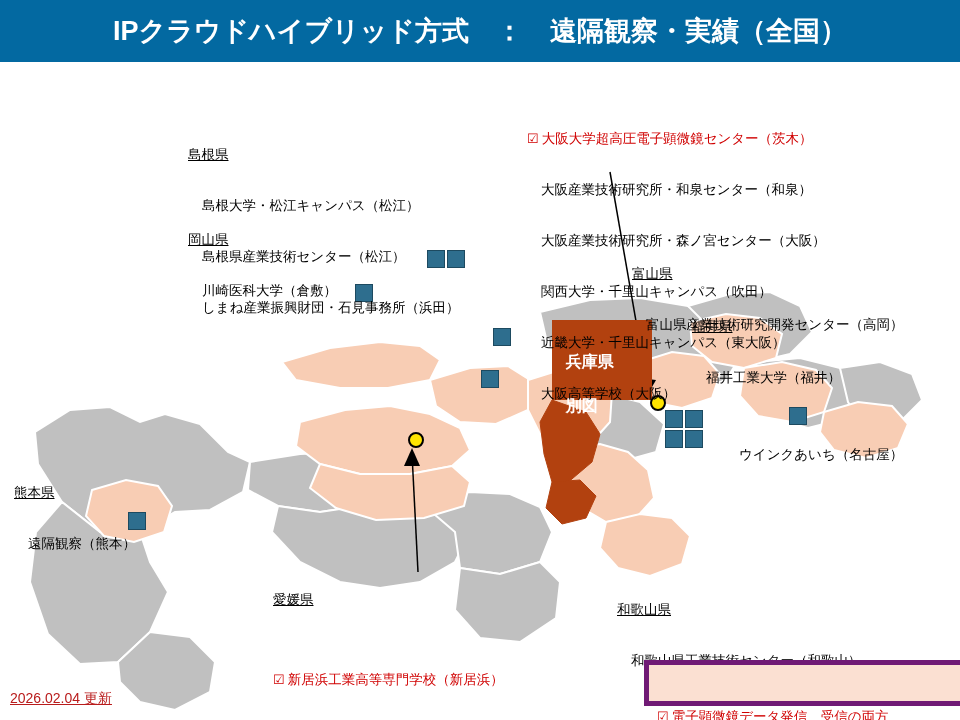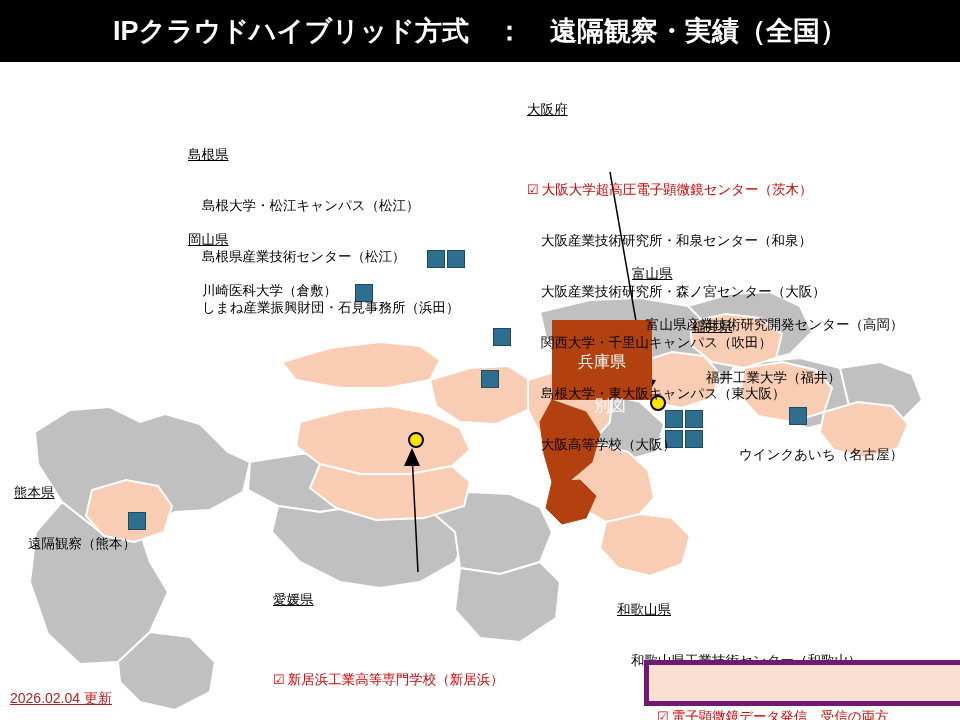--- a/index.html
+++ b/index.html
@@ -13,21 +13,21 @@
     position: relative;
     overflow: hidden;
     font-family: "Liberation Sans", sans-serif;
   }
 
   
   #header {
     position: absolute;
     left: 0; top: 0;
     width: 960px; height: 62px;
-    background: #000000;
+    background: #0369a1;
     color: #ffffff;
   }
   #header-inner {
     position: absolute;
     left: 0; top: 0;
     width: 960px; height: 62px;
     display: flex;
     align-items: center;
     justify-content: center;
   }
@@ -96,27 +96,27 @@
 
   
   #hyogo-box {
     position: absolute;
     left: 552px; top: 258px;
     width: 100px; height: 80px;
     background: #b2410f;
   }
   #hyogo-label {
     position: absolute;
-    left: 532px; top: 267px;
+    left: 548px; top: 267px;
     width: 94px;
-    text-align: right;
+    text-align: left;
     color: #ffffff;
     font-size: 16px;
     line-height: 22px;
-    font-weight: normal;
+    font-weight: bold;
     white-space: pre;
   }
 
   
   #legend {
     position: absolute;
     left: 644px; top: 660px;
     width: 336px; height: 46px;
     background: #fbe0d2;
     border: 5px solid #701a75;
@@ -229,26 +229,25 @@
     <span class="label-line">島根県産業技術センター（松江）</span>
     <span class="label-line">しまね産業振興財団・石見事務所（浜田）</span>
   </div>
 
   <div class="label-block" style="left:188px; top:135px;">
     <span class="label-title">岡山県</span>
     <span class="label-line">川崎医科大学（倉敷）</span>
   </div>
 
   <div class="label-block" style="left:527px; top:5px;">
-    <span class="label-title">大阪府</span>
     <span class="label-line red"><span class="chk">☑</span><span>大阪大学超高圧電子顕微鏡センター（茨木）</span></span>
     <span class="label-line">大阪産業技術研究所・和泉センター（和泉）</span>
     <span class="label-line">大阪産業技術研究所・森ノ宮センター（大阪）</span>
     <span class="label-line">関西大学・千里山キャンパス（吹田）</span>
-    <span class="label-line">島根大学・東大阪キャンパス（東大阪）</span>
+    <span class="label-line">近畿大学・千里山キャンパス（東大阪）</span>
     <span class="label-line">大阪高等学校（大阪）</span>
   </div>
 
   <div class="label-block" style="left:632px; top:169px;">
     <span class="label-title">富山県</span>
     <span class="label-line">富山県産業技術研究開発センター（高岡）</span>
   </div>
 
   <div class="label-block" style="left:692px; top:222px;">
     <span class="label-title">福井県</span>

